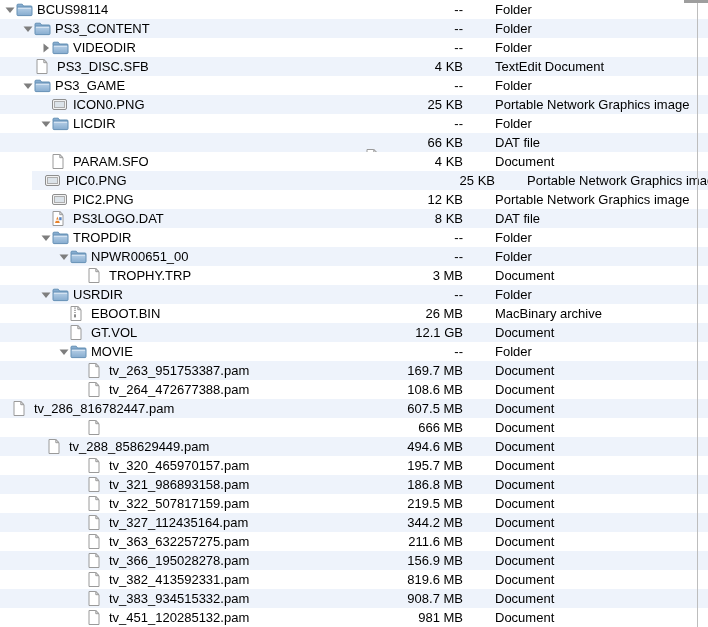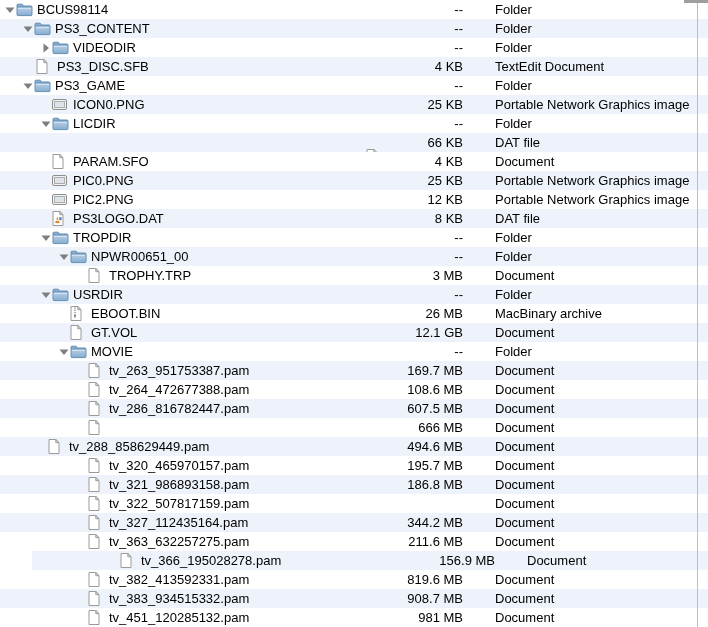--- a/index.html
+++ b/index.html
@@ -203,21 +203,21 @@
       <span class="icon">
         <svg width="12" height="15" viewBox="0 0 12 15">
     <path d="M1 0.5 L7.8 0.5 L11 3.7 L11 14.5 L1 14.5 Z" fill="#FFFFFF" stroke="#9A9A9A" stroke-width="1"></path>
     <path d="M7.8 0.5 L7.8 3.7 L11 3.7 Z" fill="#E4E4E4" stroke="#9A9A9A" stroke-width="1" stroke-linejoin="round"></path>
   </svg>
       </span>
       <span class="name">PARAM.SFO</span>
       <span class="size">4 KB</span>
       <span class="kind">Document</span>
     </div>
-    <div class="row" style="padding-left: 39px;">
+    <div class="row" style=" margin-left: 32px;">
       <span class="twisty"></span>
       <span class="icon">
         <svg width="15" height="11" viewBox="0 0 15 11">
     <rect x="0.5" y="0.5" width="14" height="10" rx="1.5" fill="#F2F2F2" stroke="#8E8E8E" stroke-width="1"></rect>
     <rect x="2.5" y="2.5" width="10" height="6" fill="#DCE3E9" stroke="#ADADAD" stroke-width="1"></rect>
   </svg>
       </span>
       <span class="name">PIC0.PNG</span>
       <span class="size">25 KB</span>
       <span class="kind">Portable Network Graphics image</span>
@@ -396,21 +396,21 @@
       <span class="icon">
         <svg width="12" height="15" viewBox="0 0 12 15">
     <path d="M1 0.5 L7.8 0.5 L11 3.7 L11 14.5 L1 14.5 Z" fill="#FFFFFF" stroke="#9A9A9A" stroke-width="1"></path>
     <path d="M7.8 0.5 L7.8 3.7 L11 3.7 Z" fill="#E4E4E4" stroke="#9A9A9A" stroke-width="1" stroke-linejoin="round"></path>
   </svg>
       </span>
       <span class="name">tv_264_472677388.pam</span>
       <span class="size">108.6 MB</span>
       <span class="kind">Document</span>
     </div>
-    <div class="row" style="padding-left: 75px;">
+    <div class="row" style="">
       <span class="twisty"></span>
       <span class="icon">
         <svg width="12" height="15" viewBox="0 0 12 15">
     <path d="M1 0.5 L7.8 0.5 L11 3.7 L11 14.5 L1 14.5 Z" fill="#FFFFFF" stroke="#9A9A9A" stroke-width="1"></path>
     <path d="M7.8 0.5 L7.8 3.7 L11 3.7 Z" fill="#E4E4E4" stroke="#9A9A9A" stroke-width="1" stroke-linejoin="round"></path>
   </svg>
       </span>
       <span class="name">tv_286_816782447.pam</span>
       <span class="size">607.5 MB</span>
       <span class="kind">Document</span>
@@ -464,20 +464,21 @@
     </div>
     <div class="row" style="padding-left: 75px;">
       <span class="twisty"></span>
       <span class="icon">
         <svg width="12" height="15" viewBox="0 0 12 15">
     <path d="M1 0.5 L7.8 0.5 L11 3.7 L11 14.5 L1 14.5 Z" fill="#FFFFFF" stroke="#9A9A9A" stroke-width="1"></path>
     <path d="M7.8 0.5 L7.8 3.7 L11 3.7 Z" fill="#E4E4E4" stroke="#9A9A9A" stroke-width="1" stroke-linejoin="round"></path>
   </svg>
       </span>
       <span class="name">tv_322_507817159.pam</span>
+      <span class="size">219.5 MB</span>
       <span class="kind">Document</span>
     </div>
     <div class="row" style="padding-left: 75px;">
       <span class="twisty"></span>
       <span class="icon">
         <svg width="12" height="15" viewBox="0 0 12 15">
     <path d="M1 0.5 L7.8 0.5 L11 3.7 L11 14.5 L1 14.5 Z" fill="#FFFFFF" stroke="#9A9A9A" stroke-width="1"></path>
     <path d="M7.8 0.5 L7.8 3.7 L11 3.7 Z" fill="#E4E4E4" stroke="#9A9A9A" stroke-width="1" stroke-linejoin="round"></path>
   </svg>
       </span>
@@ -490,21 +491,21 @@
       <span class="icon">
         <svg width="12" height="15" viewBox="0 0 12 15">
     <path d="M1 0.5 L7.8 0.5 L11 3.7 L11 14.5 L1 14.5 Z" fill="#FFFFFF" stroke="#9A9A9A" stroke-width="1"></path>
     <path d="M7.8 0.5 L7.8 3.7 L11 3.7 Z" fill="#E4E4E4" stroke="#9A9A9A" stroke-width="1" stroke-linejoin="round"></path>
   </svg>
       </span>
       <span class="name">tv_363_632257275.pam</span>
       <span class="size">211.6 MB</span>
       <span class="kind">Document</span>
     </div>
-    <div class="row" style="padding-left: 75px; margin-left: 32px;">
+    <div class="row" style="padding-left: 75px;">
       <span class="twisty"></span>
       <span class="icon">
         <svg width="12" height="15" viewBox="0 0 12 15">
     <path d="M1 0.5 L7.8 0.5 L11 3.7 L11 14.5 L1 14.5 Z" fill="#FFFFFF" stroke="#9A9A9A" stroke-width="1"></path>
     <path d="M7.8 0.5 L7.8 3.7 L11 3.7 Z" fill="#E4E4E4" stroke="#9A9A9A" stroke-width="1" stroke-linejoin="round"></path>
   </svg>
       </span>
       <span class="name">tv_366_195028278.pam</span>
       <span class="size">156.9 MB</span>
       <span class="kind">Document</span>

